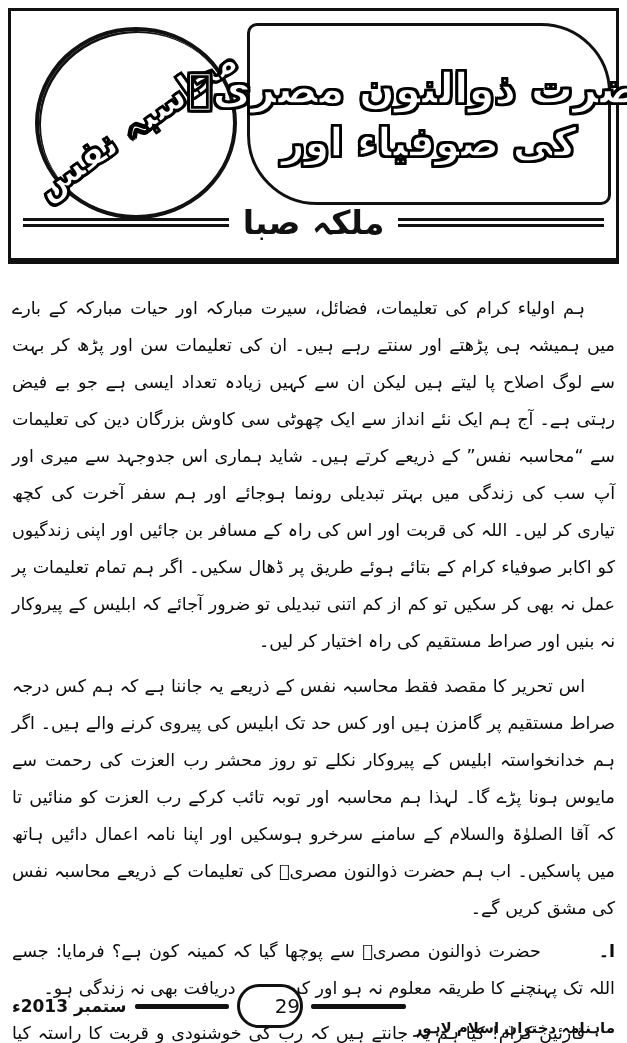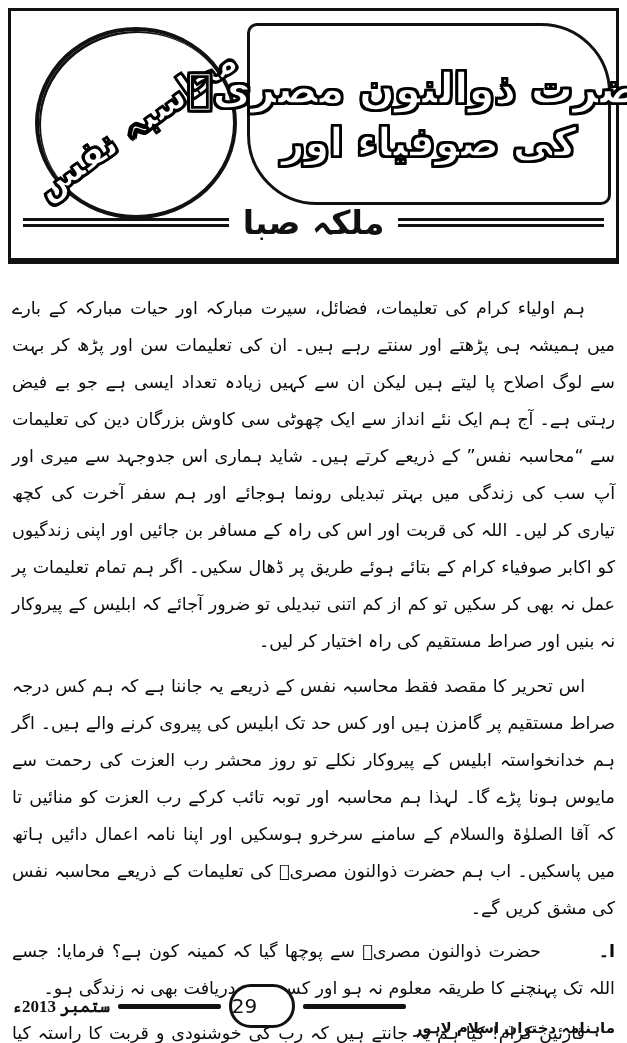--- a/index.html
+++ b/index.html
@@ -106,28 +106,27 @@
     height: 46px;
     display: flex; align-items: center;
     direction: ltr;
     gap: 8px;
   }
   .footer-date {
     font-size: 17px;
     font-weight: bold;
     white-space: nowrap;
     direction: rtl;
-    font-family: Liberation Serif, serif;
   }
   .footer-rule { flex: 1; height: 5px; background: #111; border-radius: 2px; }
   .page-pill {
     width: 66px; height: 44px;
     border: 3px solid #111;
     border-radius: 22px;
-    display: flex; align-items: center; justify-content: flex-start;
+    display: flex; align-items: center; justify-content: flex-end;
     background: #fff;
     flex: 0 0 auto;
   }
   .page-number { font-size: 20px; color: #111; }
   .magazine-name {
     font-size: 15px;
     font-weight: bold;
     white-space: nowrap;
     direction: rtl;
     margin-top: 44px;

